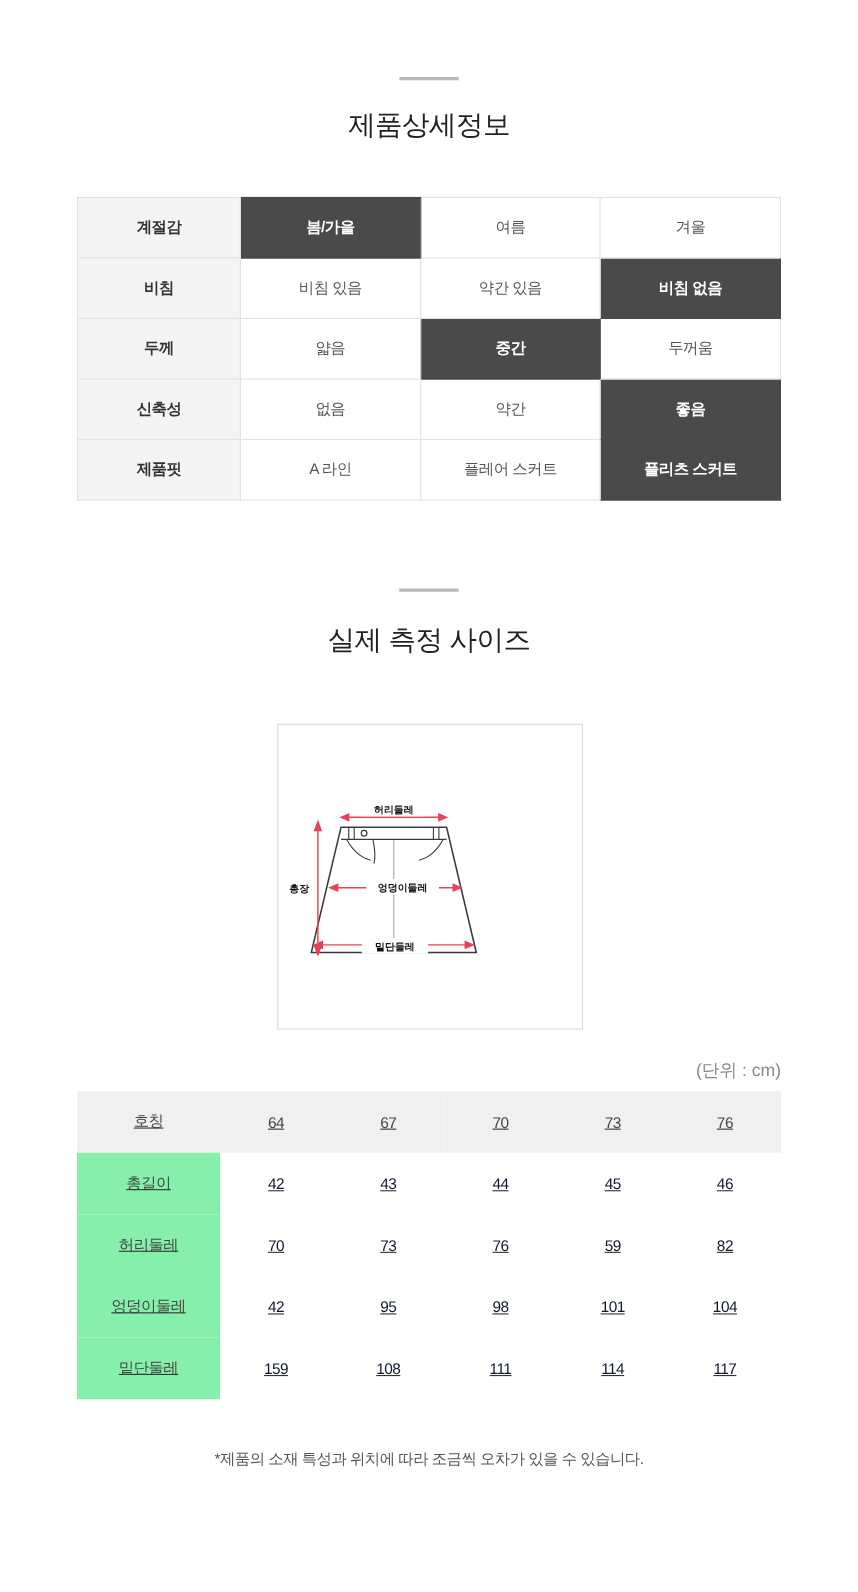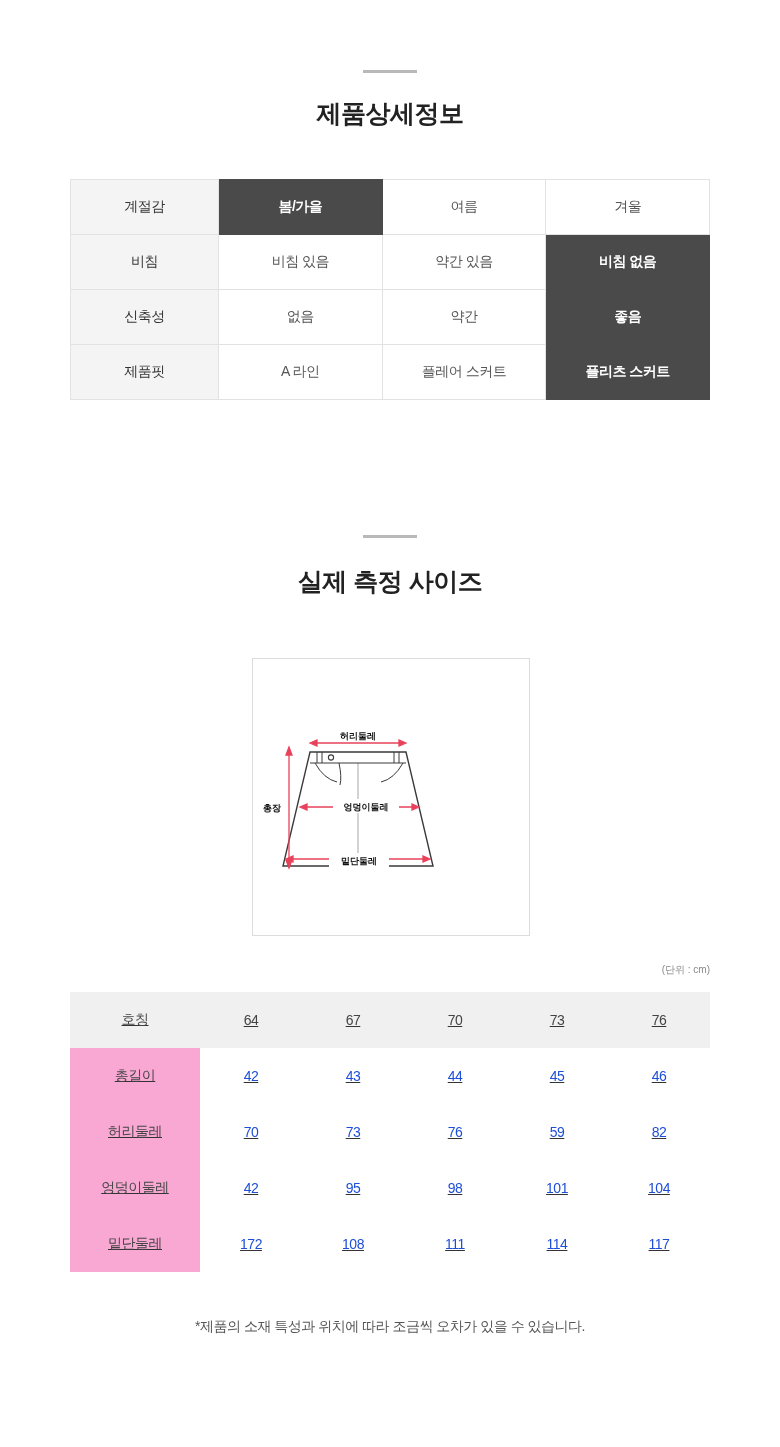--- a/index.html
+++ b/index.html
@@ -24,21 +24,21 @@
   
   .divider-bar {
     width: 54px;
     height: 3px;
     background: #b9b9b9;
     margin: 0 auto;
   }
   .section-title {
     text-align: center;
     font-size: 25px;
-    font-weight: bold;
+    font-weight: normal;
     color: #222222;
     letter-spacing: -0.5px;
   }
 
   
   .detail-table-wrap {
     margin: 0 auto;
     width: 640px;
   }
   table.detail-table {
@@ -49,21 +49,21 @@
   table.detail-table td {
     height: 52px;
     border: 1px solid #e2e2e2;
     text-align: center;
     font-size: 14px;
     color: #555555;
     letter-spacing: -0.5px;
   }
   table.detail-table td.rowhead {
     background: #f4f4f4;
-    font-weight: normal;
+    font-weight: bold;
     color: #333333;
     width: 145px;
   }
   table.detail-table td.on {
     background: #4a4a4a;
     color: #ffffff;
     font-weight: bold;
     border-color: #4a4a4a;
   }
 
@@ -73,48 +73,48 @@
     height: 276px;
     margin: 0 auto;
     border: 1px solid #dcdcdc;
     background: #ffffff;
     position: relative;
   }
   .unit-note {
     width: 640px;
     margin: 0 auto;
     text-align: right;
-    font-size: 10px;
+    font-size: 16px;
     color: #888888;
   }
 
   
   .size-table-wrap {
     margin: 0 auto;
     width: 640px;
   }
   table.size-table {
     width: 100%;
     border-collapse: collapse;
     table-layout: fixed;
   }
   table.size-table td {
     height: 54px;
     text-align: center;
     font-size: 14px;
-    color: #1d4ed8;
+    color: #0f172a;
     letter-spacing: -0.5px;
     border: none;
   }
   table.size-table tr.head td {
     background: #f0f0f0;
     color: #444444;
   }
   table.size-table td.rowhead {
-    background: #f9a8d4;
+    background: #86efac;
     color: #444444;
     width: 128px;
   }
   table.size-table tr.data td.val {
     background: #ffffff;
   }
   table.size-table tr.head td.rowhead {
     background: #f0f0f0;
   }
 
@@ -145,20 +145,26 @@
           <td class="rowhead">계절감</td>
           <td class="on">봄/가을</td>
           <td>여름</td>
           <td>겨울</td>
         </tr>
         <tr>
           <td class="rowhead">비침</td>
           <td>비침 있음</td>
           <td>약간 있음</td>
           <td class="on">비침 없음</td>
+        </tr>
+        <tr>
+          <td class="rowhead">두께</td>
+          <td>얇음</td>
+          <td class="on">중간</td>
+          <td>두꺼움</td>
         </tr>
         <tr>
           <td class="rowhead">신축성</td>
           <td>없음</td>
           <td>약간</td>
           <td class="on">좋음</td>
         </tr>
         <tr>
           <td class="rowhead">제품핏</td>
           <td>A 라인</td>
@@ -262,21 +268,21 @@
         <tr class="data">
           <td class="rowhead">엉덩이둘레</td>
           <td class="val">42</td>
           <td class="val">95</td>
           <td class="val">98</td>
           <td class="val">101</td>
           <td class="val">104</td>
         </tr>
         <tr class="data">
           <td class="rowhead">밑단둘레</td>
-          <td class="val">172</td>
+          <td class="val">159</td>
           <td class="val">108</td>
           <td class="val">111</td>
           <td class="val">114</td>
           <td class="val">117</td>
         </tr>
       </tbody>
     </table>
   </div>
 
   <div class="footnote" style="position:absolute; left:0; top:1318px; width:780px;">*제품의 소재 특성과 위치에 따라 조금씩 오차가 있을 수 있습니다.</div>

